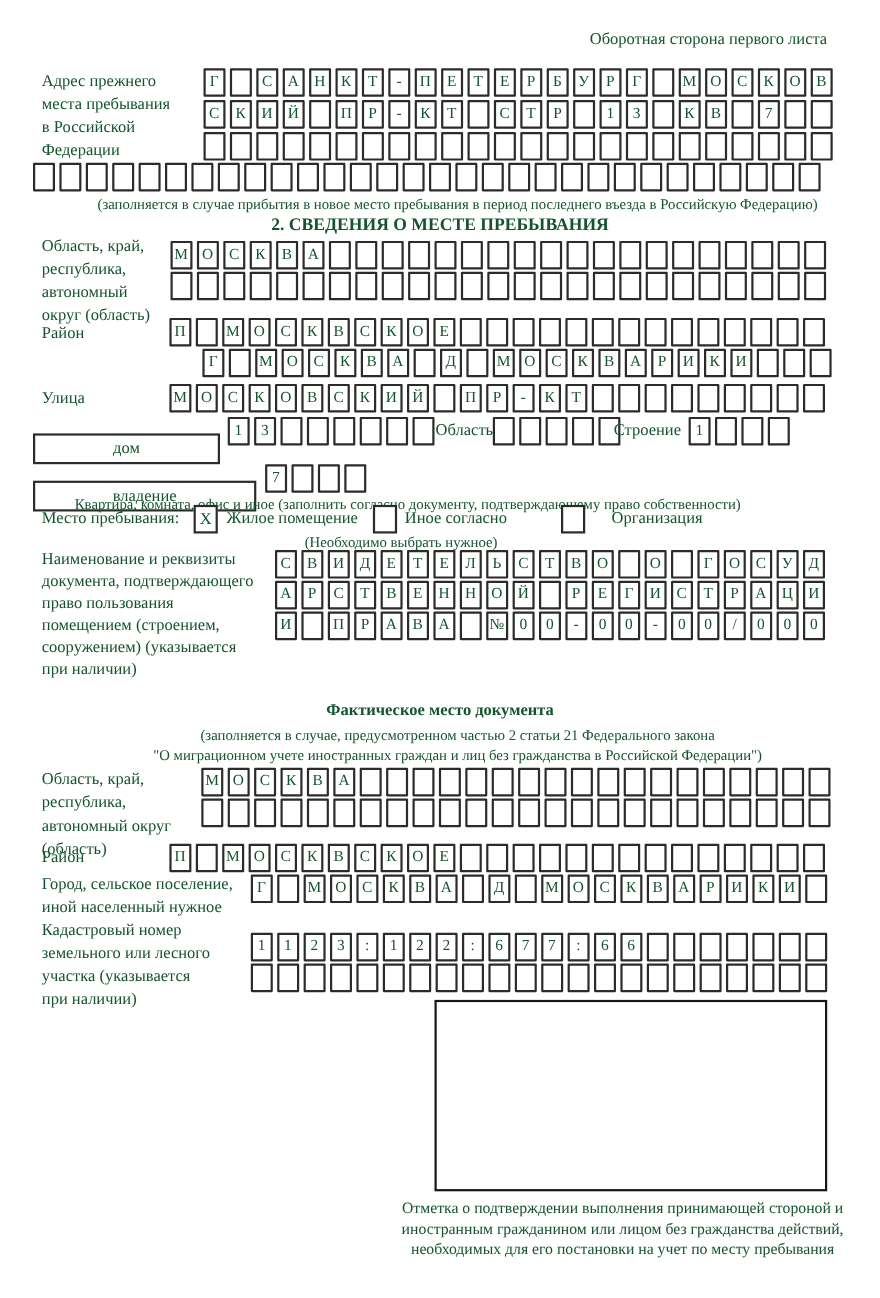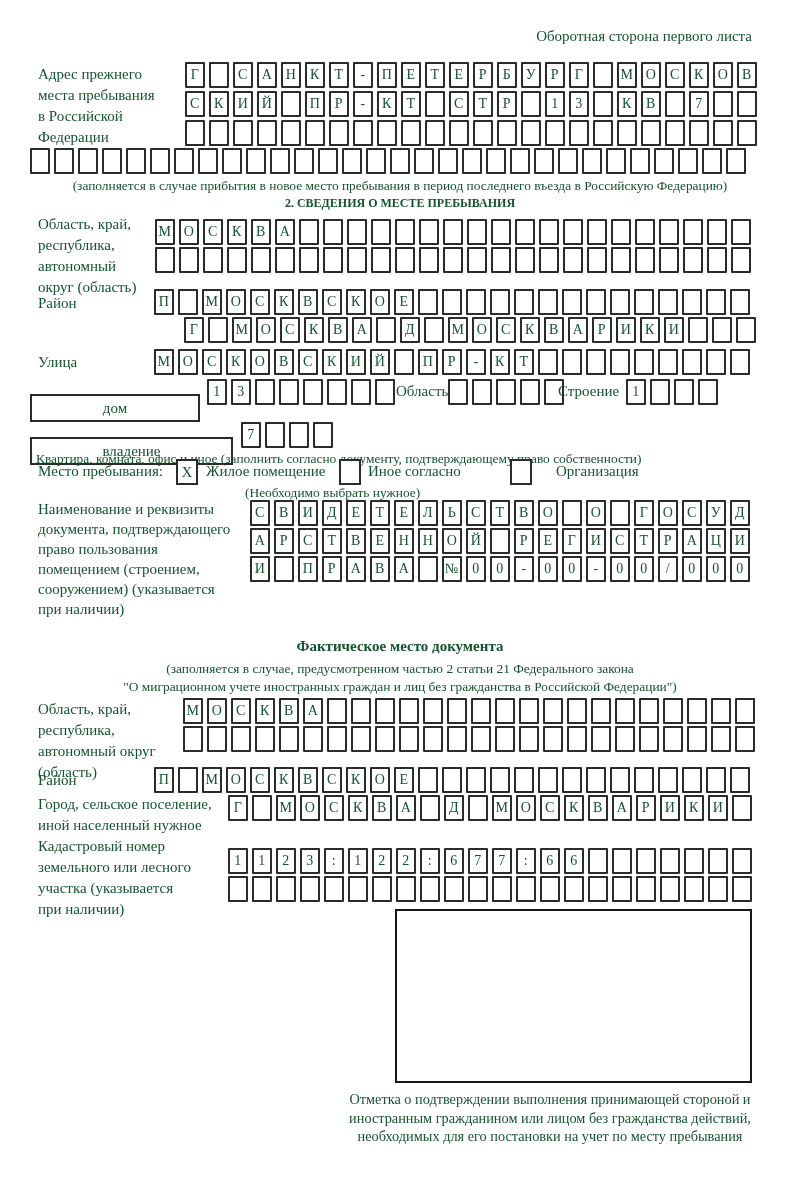--- a/index.html
+++ b/index.html
@@ -56,27 +56,28 @@
     display:flex;
     align-items:center;
     justify-content:center;
     font-size:15px;
     margin-top:16px;
   }
   .caption {
     position:absolute;
     font-size:13.4px;
     line-height:17px;
+    padding-left:32px;
   }
   .center {
     left:0; width:800px; text-align:center;
   }
   .title {
     position:absolute;
-    font-size:12px;
+    font-size:16px;
     font-weight:bold;
   }
   .note-right {
     position:absolute;
     font-size:15px;
   }
   .inline-lbl {
     position:absolute;
     font-size:15px;
   }

